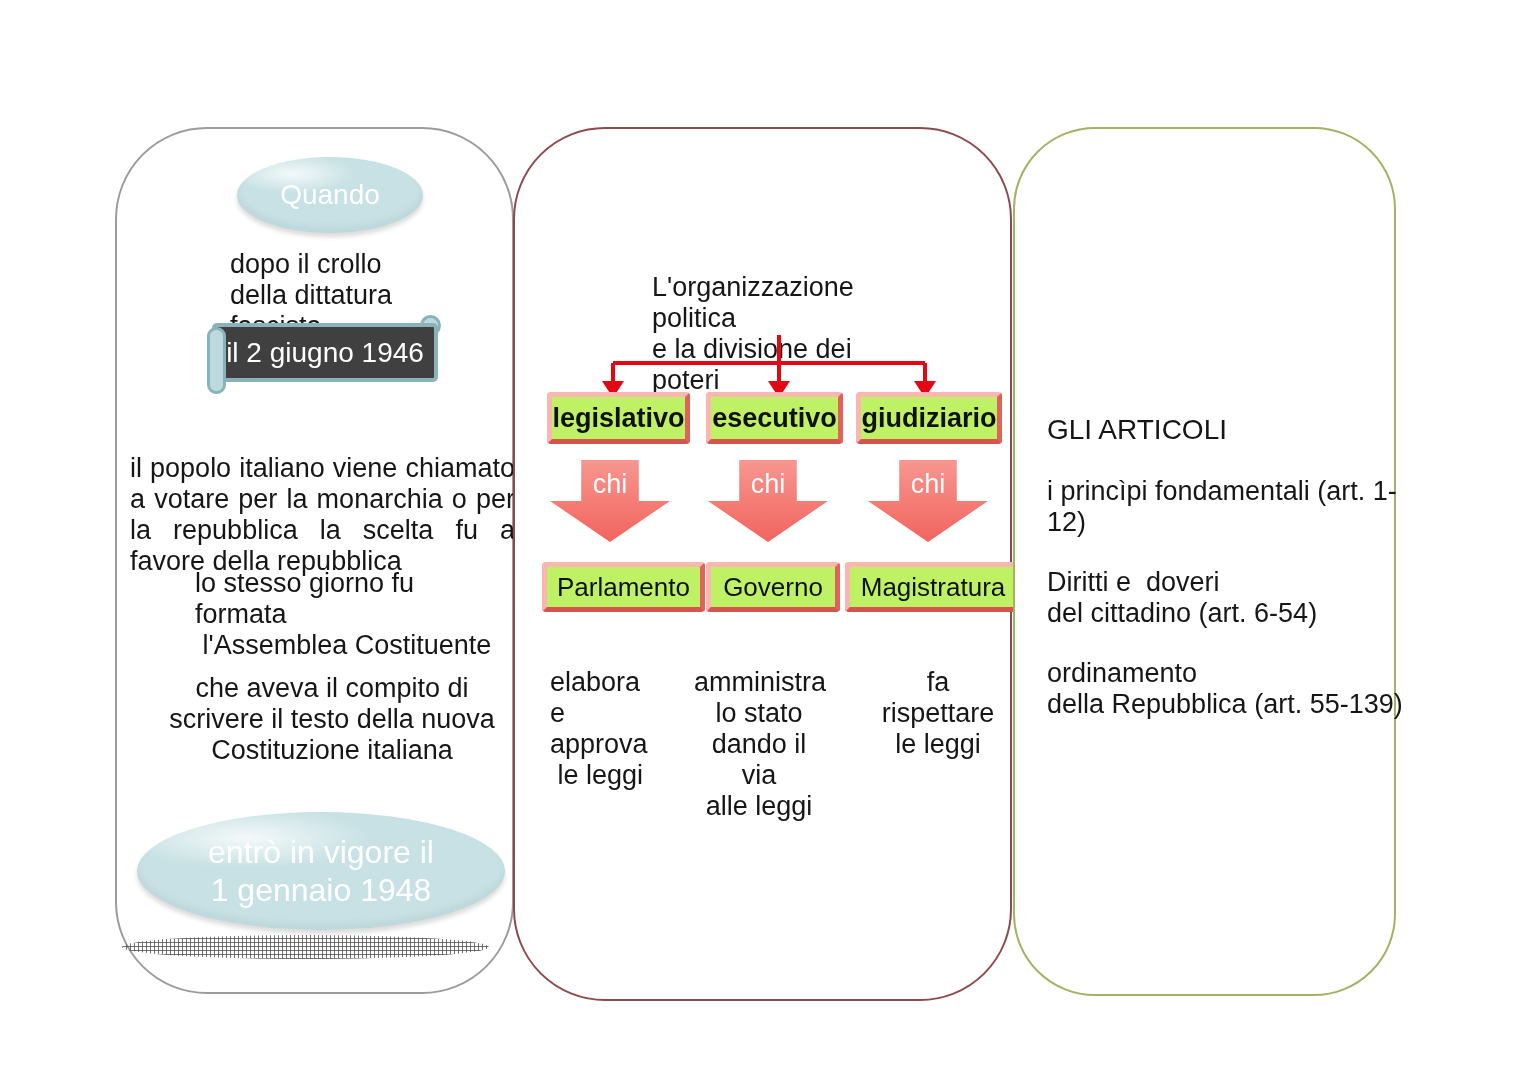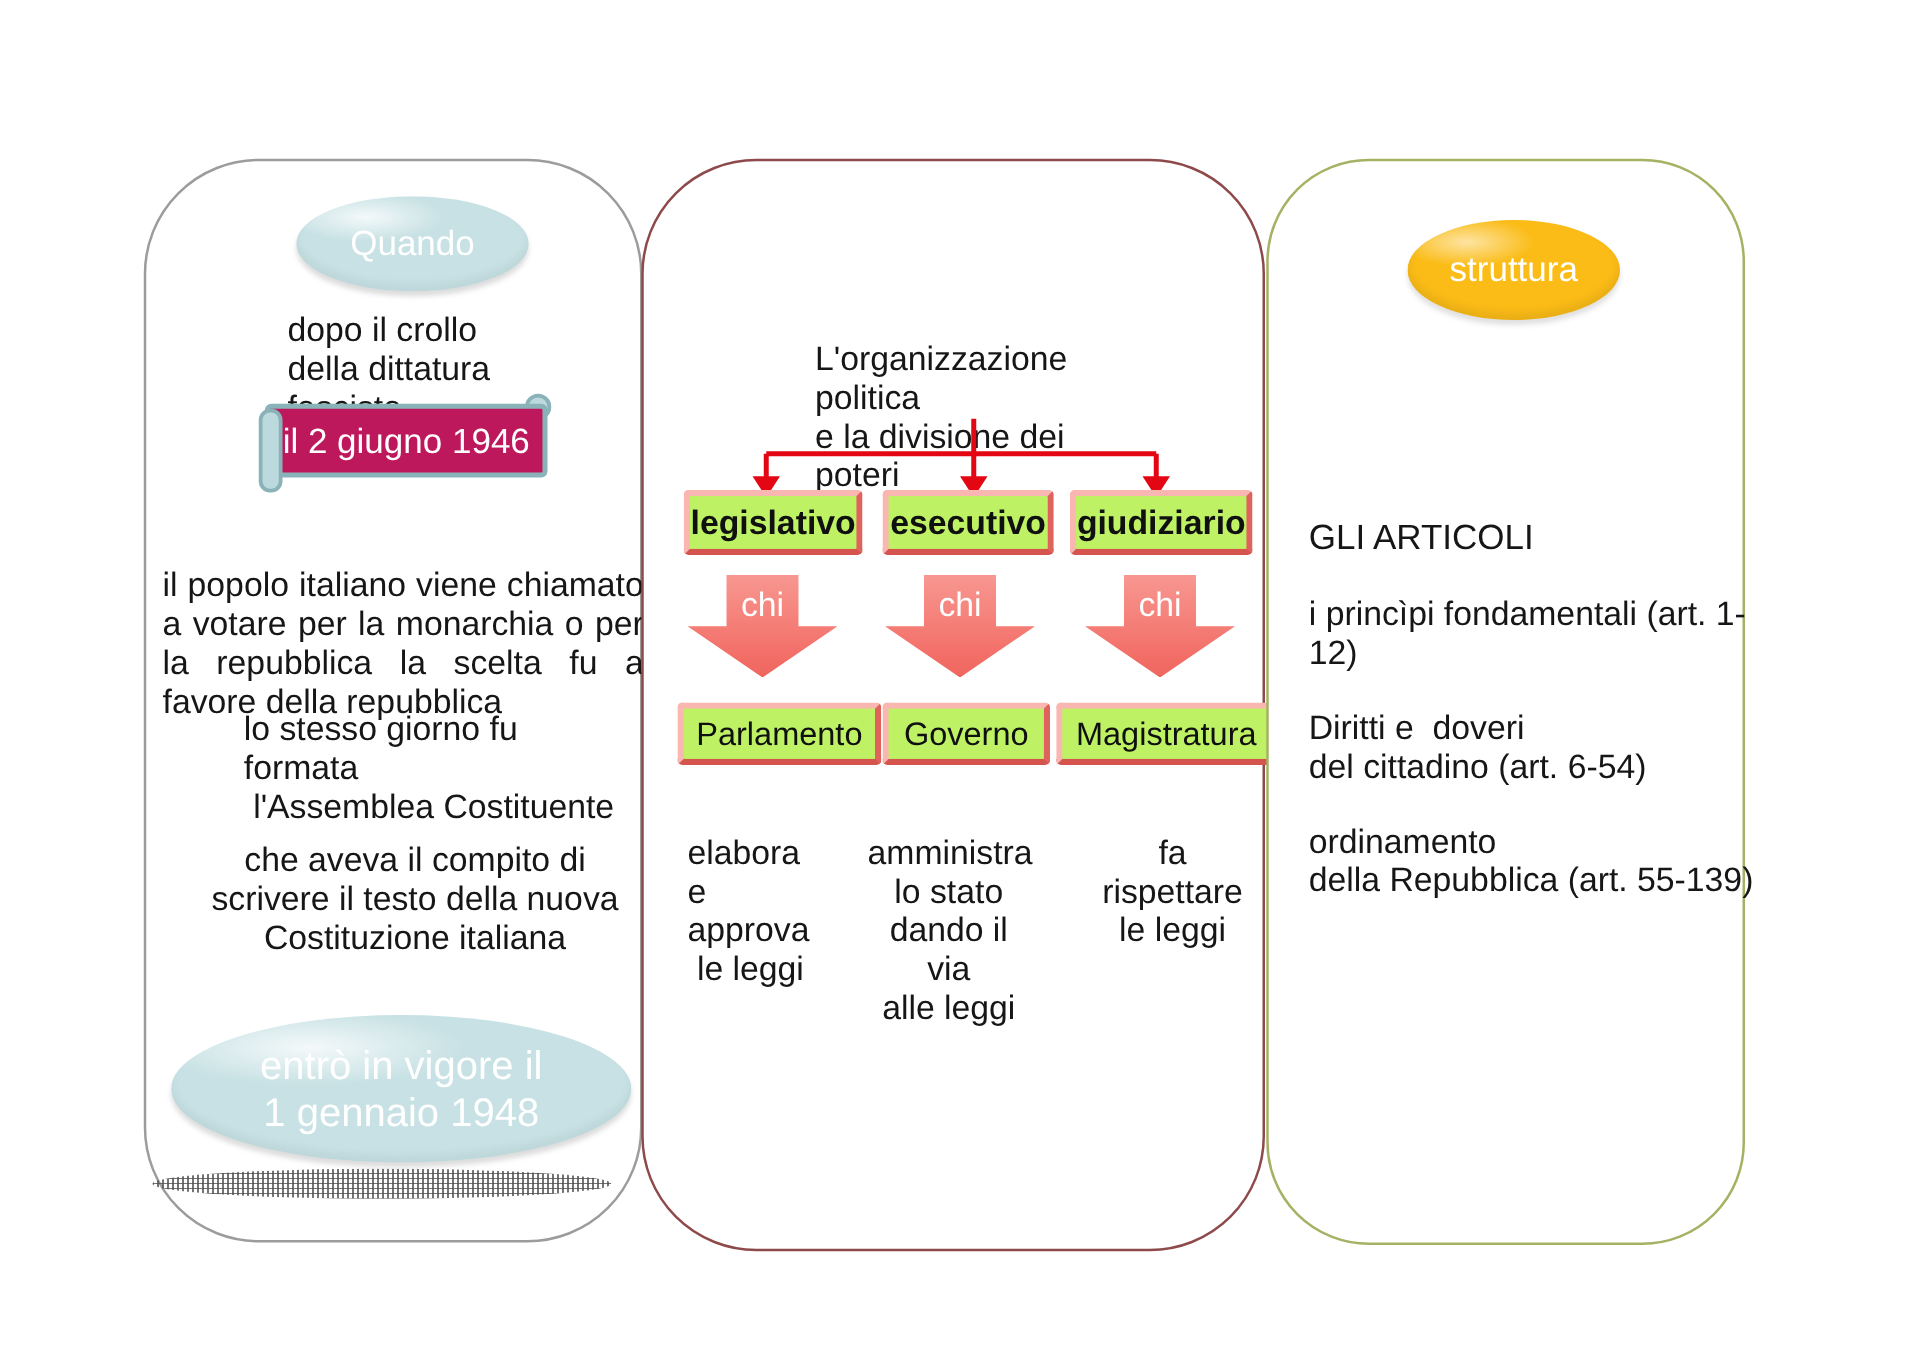--- a/index.html
+++ b/index.html
@@ -32,21 +32,21 @@
     font-size:28px;
   }
   .oval.big{font-size:32px;line-height:38px;white-space:pre-line;}
 
   .txt{position:absolute;font-size:27px;line-height:31px;white-space:pre;}
   .txt.justify{white-space:normal;text-align:justify;}
   .txt.center{text-align:center;white-space:pre-line;}
 
   
   .scroll-body{
-    position:absolute;background:#be185d;border:4px solid #8ab3b9;border-radius:5px;
+    position:absolute;background:#404040;border:4px solid #8ab3b9;border-radius:5px;
     display:flex;align-items:center;justify-content:center;color:#fdfdfd;font-size:28px;
   }
   .scroll-roll{
     position:absolute;background:#bcd9dd;border:3px solid #8ab3b9;border-radius:9px;
   }
   .scroll-knob{
     position:absolute;background:#bcd9dd;border:3px solid #8ab3b9;border-radius:50%;
   }
 
   
@@ -171,23 +171,20 @@
  le leggi</div>
     <div class="txt center" style="left:179px;top:538px;width:130px;">amministra
 lo stato
 dando il via
 alle leggi</div>
     <div class="txt center" style="left:352px;top:538px;width:142px;">fa rispettare
 le leggi</div>
   </section>
 
   <section class="panel right">
-    <div class="oval yellow" style="left:111px;top:47px;width:170px;height:80px;">
-      <span>struttura</span>
-    </div>
 
     <div class="txt" style="left:32px;top:285px;font-size:28px;">GLI ARTICOLI</div>
 
     <div class="txt" style="left:32px;top:347px;">i princìpi fondamentali (art. 1-
 12)</div>
 
     <div class="txt" style="left:32px;top:438px;">Diritti e  doveri
 del cittadino (art. 6-54)</div>
 
     <div class="txt" style="left:32px;top:529px;">ordinamento

